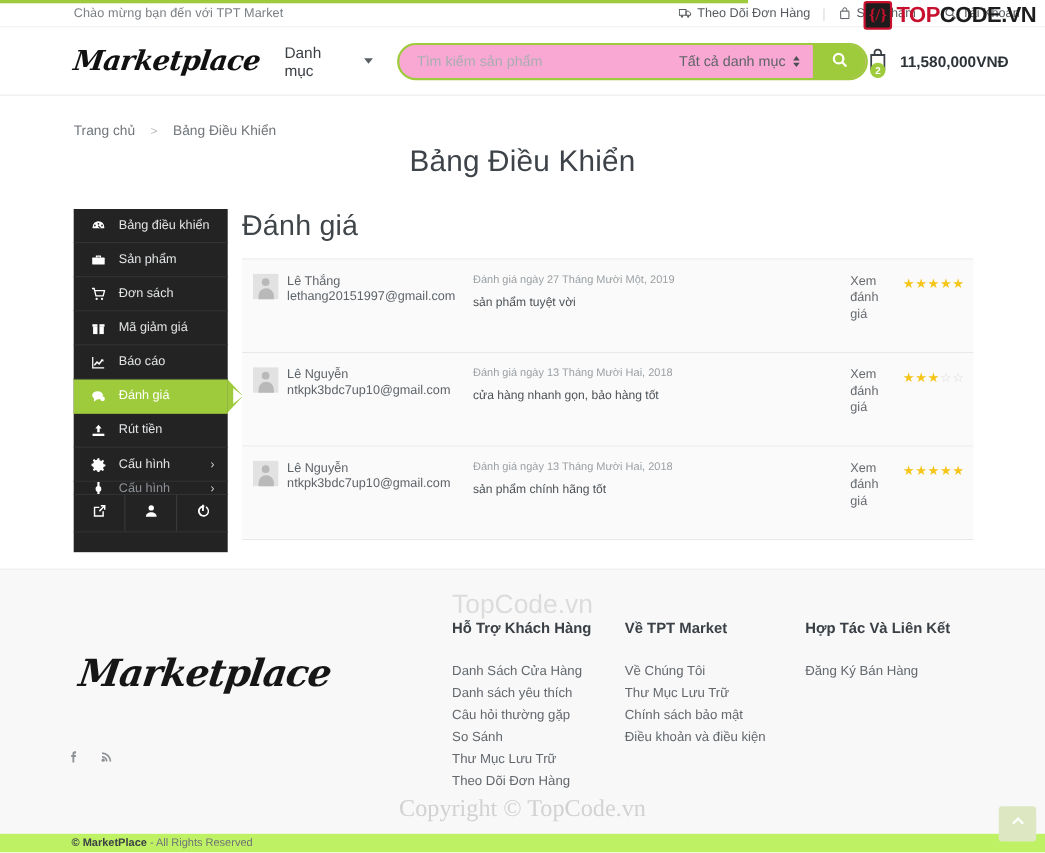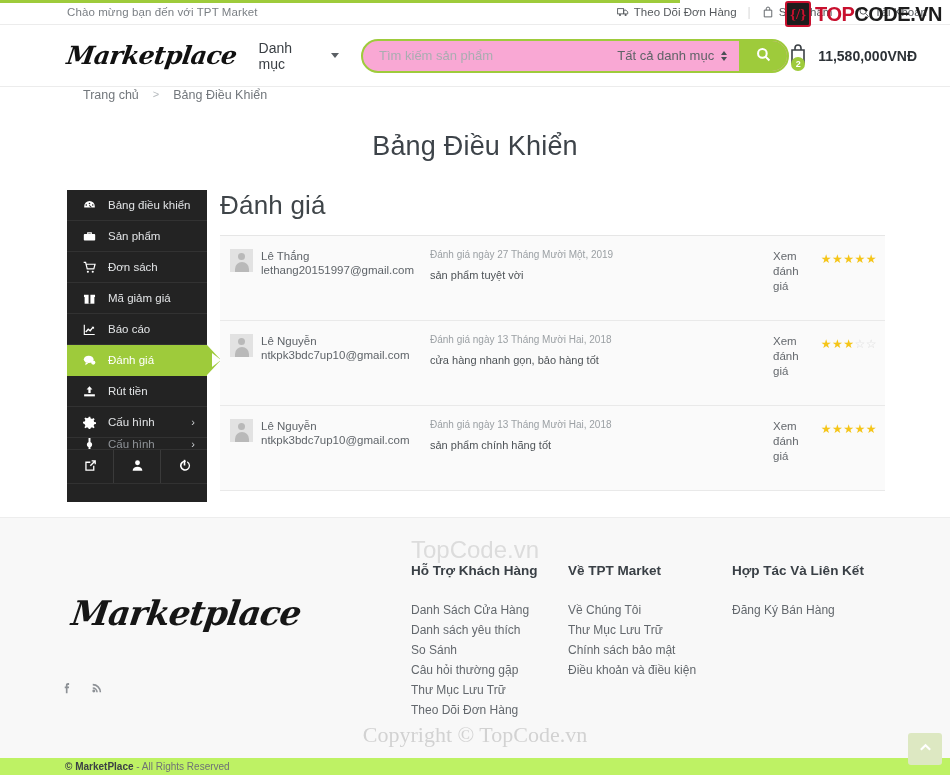--- a/index.html
+++ b/index.html
@@ -169,24 +169,23 @@
     background: #9ecb3b; color: #fff;
     font-size: 9px; font-weight: bold;
     display: flex; align-items: center; justify-content: center;
   }
   .cart-total { font-size: 14px; font-weight: bold; color: #2d3237; }
 
   
   .breadcrumb {
     position: absolute; top: 88px; left: 0;
     width: 880px; height: 38px;
-    display: flex; align-items: flex-start;
+    display: flex; align-items: flex-end;
     font-size: 12.5px; color: #72777c;
     background: #fff;
-    padding-left: 16px;
   }
   .breadcrumb > * { margin-left: 0; }
   .bc-first { margin-left: 67px; cursor: pointer; }
   .bc-sep { margin: 0 14px; color: #b5b9bd; font-size: 11px; }
 
   
   .page-title {
     position: absolute; top: 131px; left: 0;
     width: 950px;
     text-align: center;
@@ -721,22 +720,22 @@
           <path d="M2 8.2a5.8 5.8 0 015.8 5.8H6a4 4 0 00-4-4z"></path>
           <path d="M2 4.4A9.6 9.6 0 0111.6 14H9.8A7.8 7.8 0 002 6.2z"></path>
         </svg>
     </span>
   </div>
 
   <div class="fcol c1">
     <h4>Hỗ Trợ Khách Hàng</h4>
     <a>Danh Sách Cửa Hàng</a>
     <a>Danh sách yêu thích</a>
+    <a>Câu hỏi thường gặp</a>
     <a>So Sánh</a>
-    <a>Câu hỏi thường gặp</a>
     <a>Thư Mục Lưu Trữ</a>
     <a>Theo Dõi Đơn Hàng</a>
   </div>
 
   <div class="fcol c2">
     <h4>Về TPT Market</h4>
     <a>Về Chúng Tôi</a>
     <a>Thư Mục Lưu Trữ</a>
     <a>Chính sách bảo mật</a>
     <a>Điều khoản và điều kiện</a>

